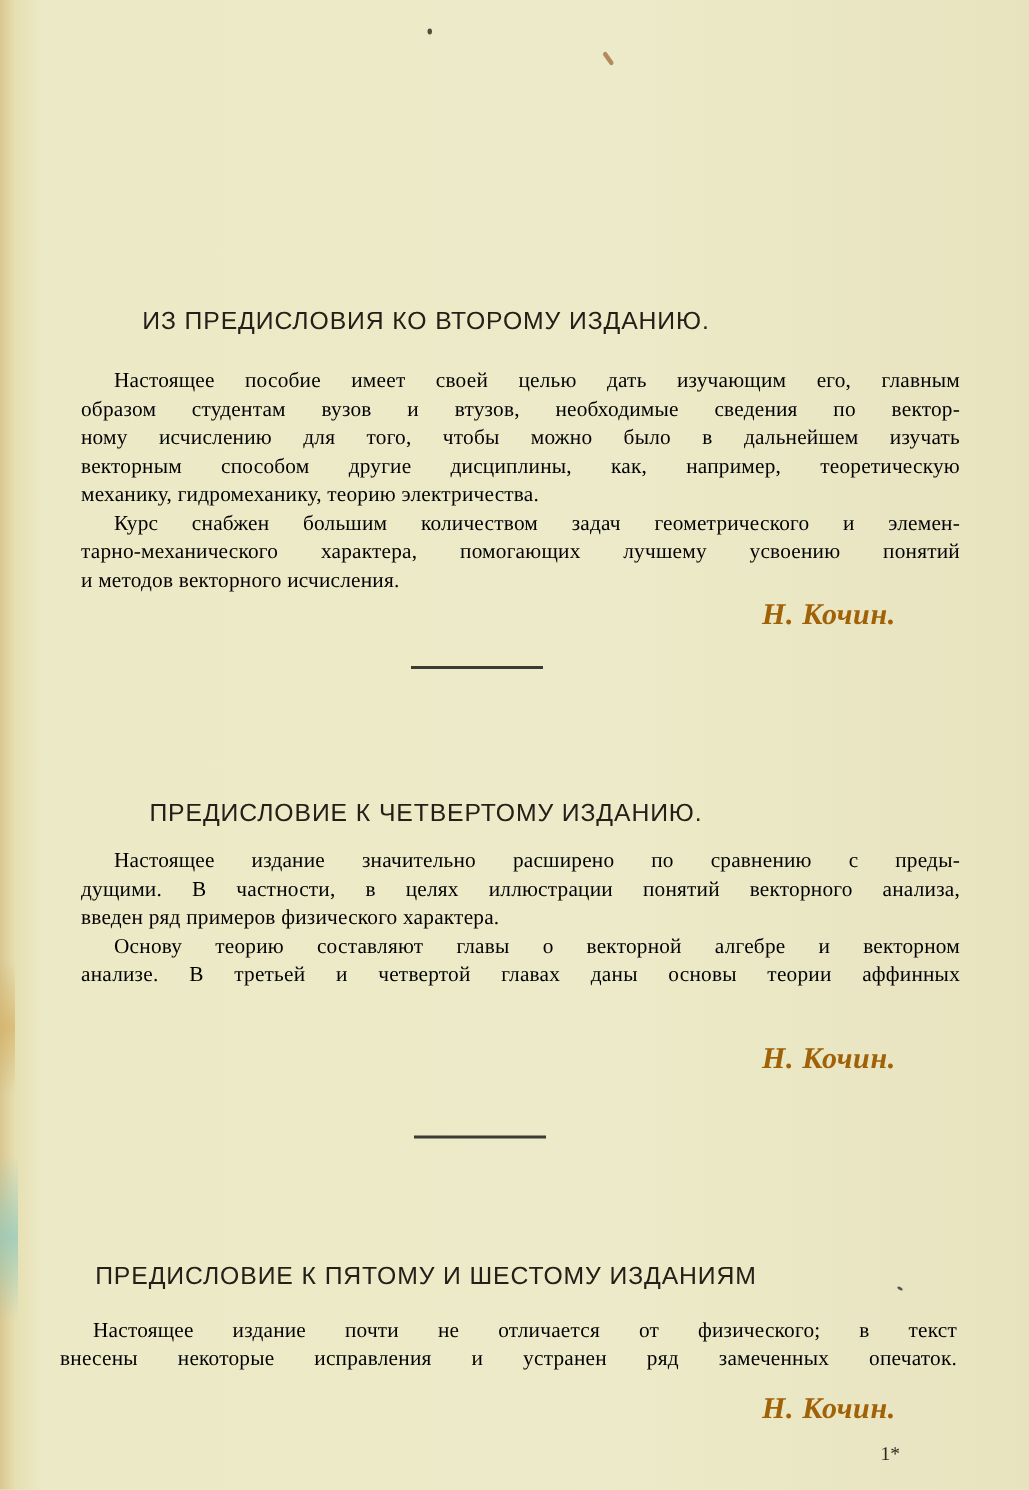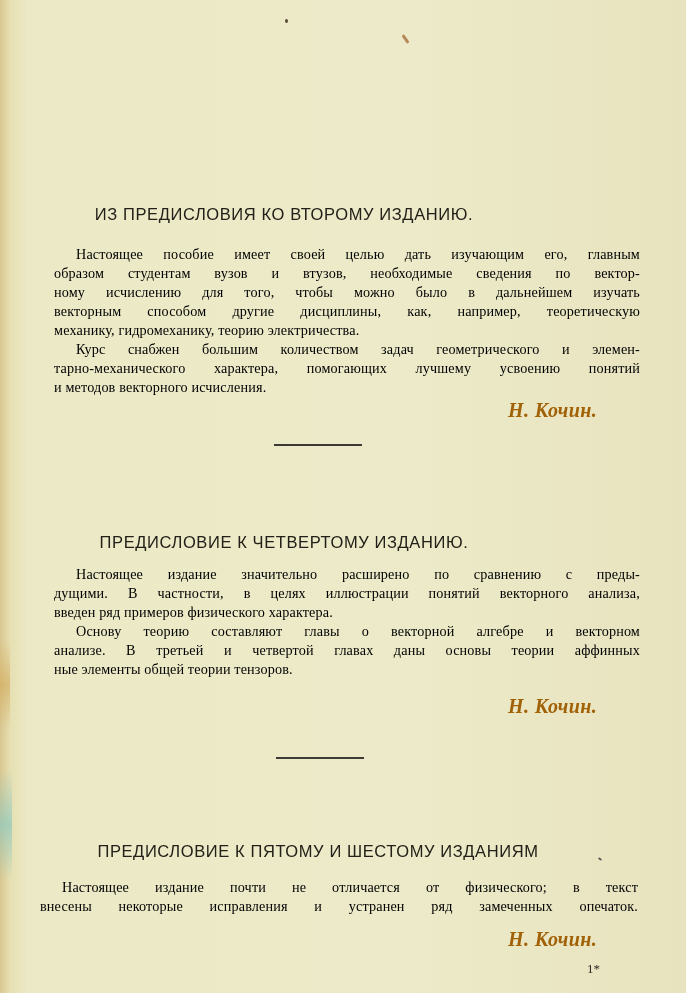--- a/index.html
+++ b/index.html
@@ -67,25 +67,24 @@
 <div class="signature" style="left:508px; top:399px;">Н. Кочин.</div>
 <div class="rule" style="left:274px; top:444px; width:88px;"></div>
 
 <div class="section-title" style="top:497px;margin-top:36px;">ПРЕДИСЛОВИЕ К ЧЕТВЕРТОМУ ИЗДАНИЮ.</div>
 <div class="para" style="top:565px;">
   <span class="line indent">Настоящее издание значительно расширено по сравнению с преды-</span>
   <span class="line">дущими. В частности, в целях иллюстрации понятий векторного анализа,</span>
   <span class="line last">введен ряд примеров физического характера.</span>
   <span class="line indent">Основу теорию составляют главы о векторной алгебре и векторном</span>
   <span class="line">анализе. В третьей и четвертой главах даны основы теории аффинных</span>
-  <span class="line last">ные элементы общей теории тензоров.</span>
 </div>
 <div class="signature" style="left:508px; top:695px;">Н. Кочин.</div>
 <div class="rule" style="left:276px; top:757px; width:88px;"></div>
 
-<div class="section-title" style="top:842px;margin-left:34px;">ПРЕДИСЛОВИЕ К ПЯТОМУ И ШЕСТОМУ ИЗДАНИЯМ</div>
+<div class="section-title" style="top:842px;">ПРЕДИСЛОВИЕ К ПЯТОМУ И ШЕСТОМУ ИЗДАНИЯМ</div>
 <div class="para" style="top:878px; left:40px; width:598px;">
   <span class="line indent">Настоящее издание почти не отличается от физического; в текст</span>
   <span class="line">внесены некоторые исправления и устранен ряд замеченных опечаток.</span>
 </div>
 <div class="signature" style="left:508px; top:928px;">Н. Кочин.</div>
 
 <div class="page-num">1*</div>
 
 </body></html>

